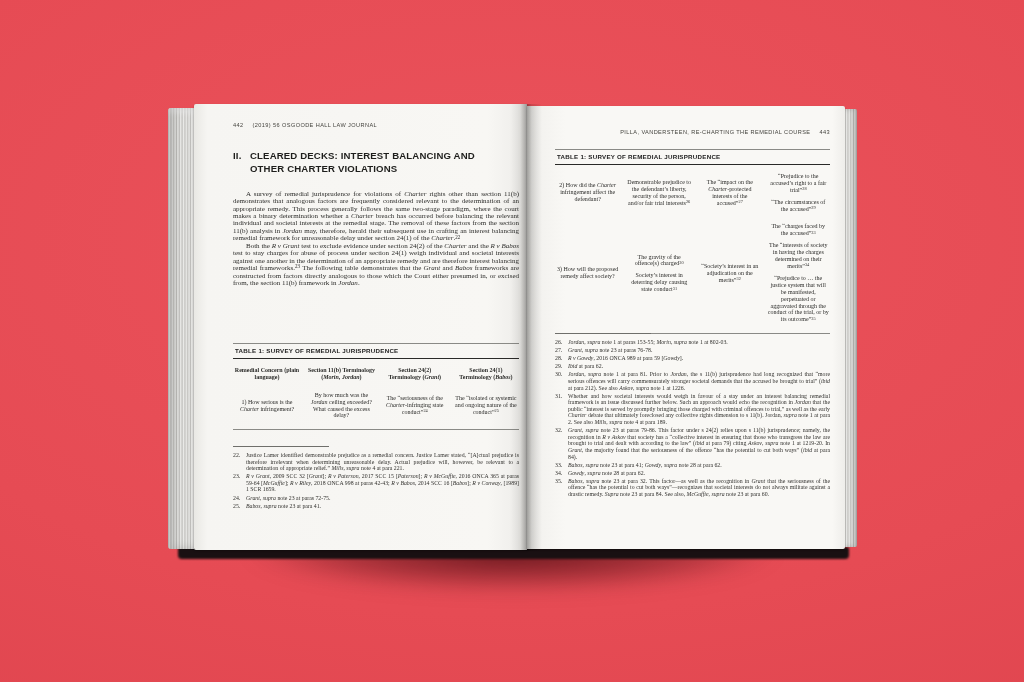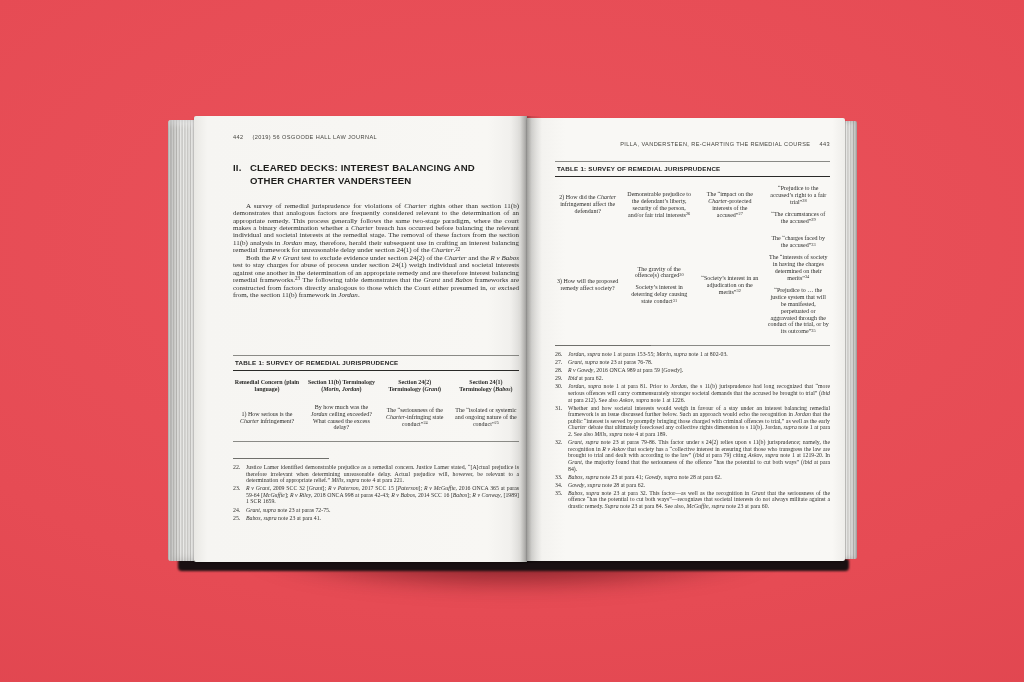--- a/index.html
+++ b/index.html
@@ -3,21 +3,21 @@
 <meta charset="utf-8">
 <title>Open Book Spread</title>
 <style>
   html,body{margin:0;padding:0;}
   .scene{position:relative;width:1024px;height:682px;overflow:hidden;
     background:radial-gradient(ellipse 120% 100% at 50% 35%, #ea525b 0%, #e64b54 55%, #dd434d 100%);
     font-family:"Liberation Serif", serif;color:#2b2b29;}
   .book-shadow{position:absolute;left:140px;top:492px;width:744px;height:140px;
     background:radial-gradient(ellipse 50% 42% at 50% 42%, rgba(74,10,16,0.82), rgba(74,10,16,0.35) 48%, rgba(74,10,16,0) 72%);
     filter:blur(9px);}
-  .book{position:absolute;left:168px;top:116px;width:689px;height:448px;}
+  .book{position:absolute;left:168px;top:104px;width:689px;height:448px;}
   .book-under{position:absolute;left:10px;right:8px;bottom:-7px;height:12px;background:#191012;border-radius:2px 2px 4px 4px;filter:blur(1px);}
   .edge-stack{position:absolute;background:repeating-linear-gradient(90deg,#b9b8b5 0px,#ececea 1.4px,#c6c5c2 2.8px);}
   .edge-left{left:0;top:4px;width:26px;height:441px;border-radius:3px 0 0 3px;
     box-shadow:inset 6px 0 8px rgba(0,0,0,0.18), inset 0 5px 5px rgba(255,255,255,0.5);}
   .edge-right{left:677px;top:5px;width:12px;height:438px;border-radius:0 2px 2px 0;
     box-shadow:inset -3px 0 5px rgba(0,0,0,0.2);}
   .page{position:absolute;overflow:hidden;}
   .page-left{left:26px;top:0;width:333px;height:446px;border-radius:2px 0 0 2px;
     background:linear-gradient(90deg,#e9e8e4 0%,#f6f5f2 4%,#f8f7f4 88%,#efeeeb 97%,#e2e1dd 100%);
     box-shadow:0 1px 2px rgba(0,0,0,0.25);}
@@ -76,21 +76,21 @@
     <div class="edge-stack edge-right"></div>
 
     <div class="page page-left">
       <div class="content content-left">
         <div class="running-head rh-left">
           <span>442</span>
           <span>(2019) 56 OSGOODE HALL LAW JOURNAL</span>
         </div>
         <div class="heading">
           <span class="h-num">II.</span>
-          <span class="h-text">CLEARED DECKS: INTEREST BALANCING AND OTHER CHARTER VANDERSTEEN</span>
+          <span class="h-text">CLEARED DECKS: INTEREST BALANCING AND OTHER CHARTER VIOLATIONS</span>
         </div>
         <p class="body-para first"><span>A survey of remedial jurisprudence for violations of </span><span class="it">Charter</span><span> rights other than section 11(b) demonstrates that analogous factors are frequently considered relevant to the determination of an appropriate remedy. This process generally follows the same two-stage paradigm, where the court makes a binary determination whether a </span><span class="it">Charter</span><span> breach has occurred before balancing the relevant individual and societal interests at the remedial stage. The removal of these factors from the section 11(b) analysis in </span><span class="it">Jordan</span><span> may, therefore, herald their subsequent use in crafting an interest balancing remedial framework for unreasonable delay under section 24(1) of the </span><span class="it">Charter</span><span>.</span><span class="sup">22</span></p>
         <p class="body-para"><span>Both the </span><span class="it">R v Grant</span><span> test to exclude evidence under section 24(2) of the </span><span class="it">Charter</span><span> and the </span><span class="it">R v Babos</span><span> test to stay charges for abuse of process under section 24(1) weigh individual and societal interests against one another in the determination of an appropriate remedy and are therefore interest balancing remedial frameworks.</span><span class="sup">23</span><span> The following table demonstrates that the </span><span class="it">Grant</span><span> and </span><span class="it">Babos</span><span> frameworks are constructed from factors directly analogous to those which the Court either presumed in, or excised from, the section 11(b) framework in </span><span class="it">Jordan</span><span>.</span></p>
 
         <div class="tableblock lp-tbl">
           <div class="tbl-title">TABLE 1: SURVEY OF REMEDIAL JURISPRUDENCE</div>
           <div class="tbl-grid">
             <div class="cell head-cell"><span>Remedial Concern (plain language)</span></div>
             <div class="cell head-cell"><span>Section 11(b) Terminology (</span><span class="it">Morin, Jordan</span><span>)</span></div>
             <div class="cell head-cell"><span>Section 24(2) Terminology (</span><span class="it">Grant</span><span>)</span></div>

